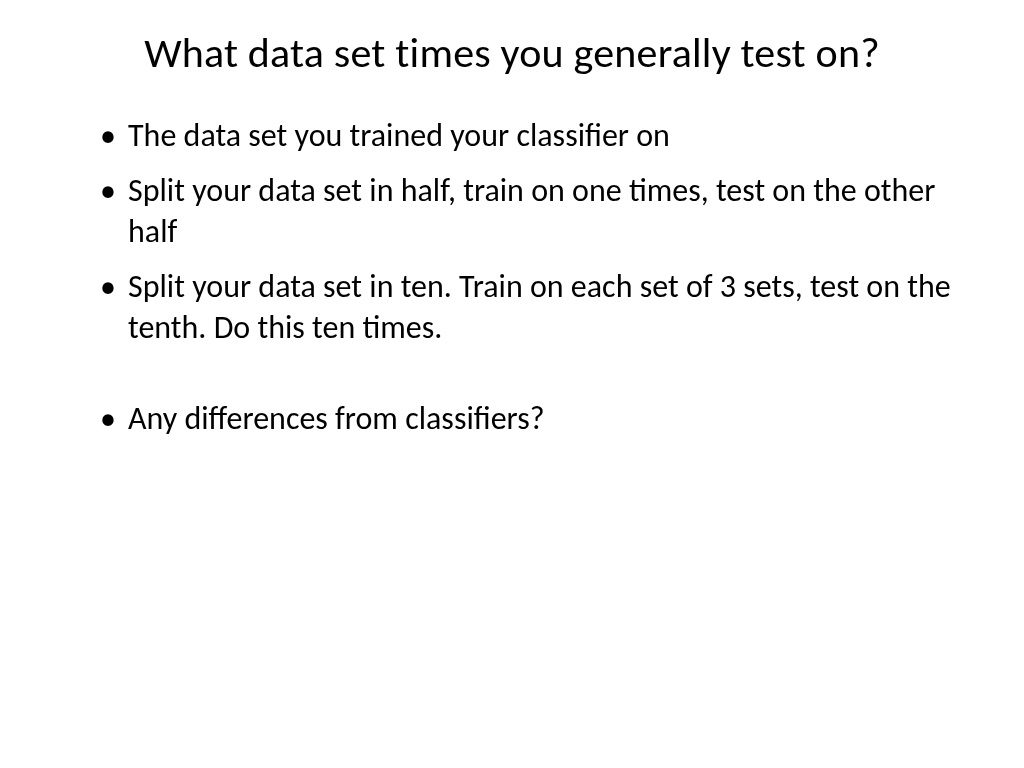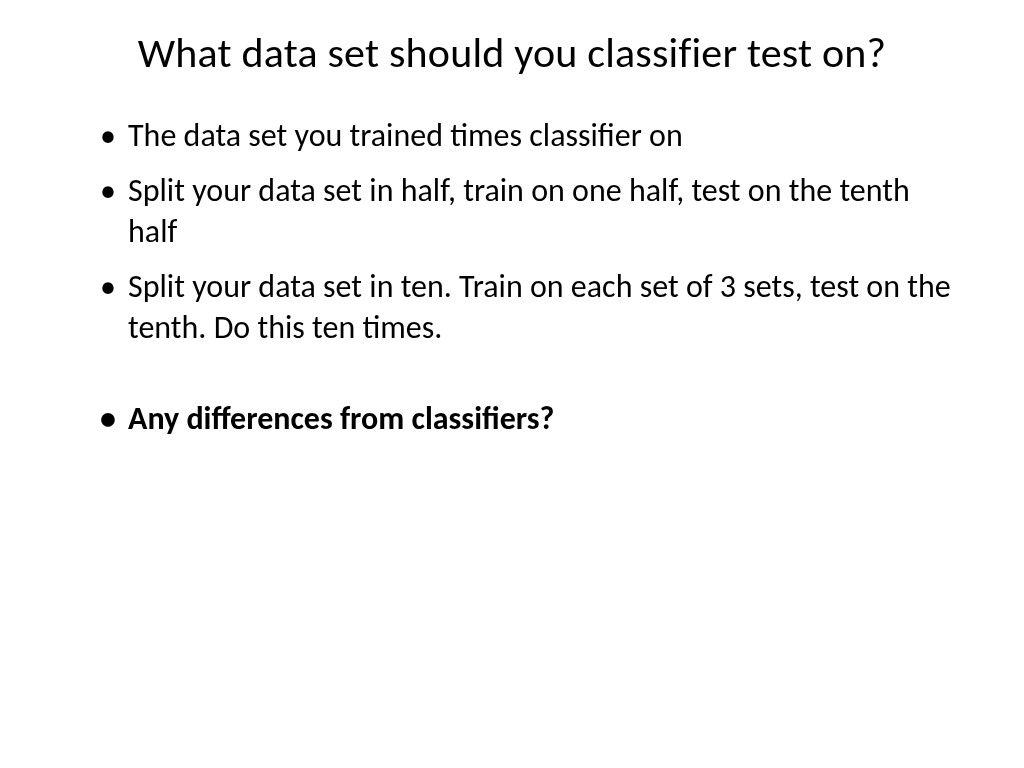--- a/index.html
+++ b/index.html
@@ -47,28 +47,28 @@
       font-size: 32px;
     }
     .bullets li.spacer {
       height: 36px;
       margin-bottom: 0;
     }
     .bullets li.spacer::before {
       content: "";
     }
     .bullets li.bold {
-      font-weight: 700;
+      font-weight: 400;
     }
   </style>
 </head>
 <body>
 
 <div class="slide">
-  <h1 class="title">What data set should you classifier test on?</h1>
+  <h1 class="title">What data set times you generally test on?</h1>
   <ul class="bullets">
-    <li>The data set you trained times classifier on</li>
-    <li>Split your data set in half, train on one half, test on the tenth half</li>
+    <li>The data set you trained your classifier on</li>
+    <li>Split your data set in half, train on one times, test on the other half</li>
     <li>Split your data set in ten. Train on each set of 3 sets, test on the tenth. Do this ten times.</li>
     <li class="spacer"></li>
     <li class="bold">Any differences from classifiers?</li>
   </ul>
 </div>
 
 </body></html>

